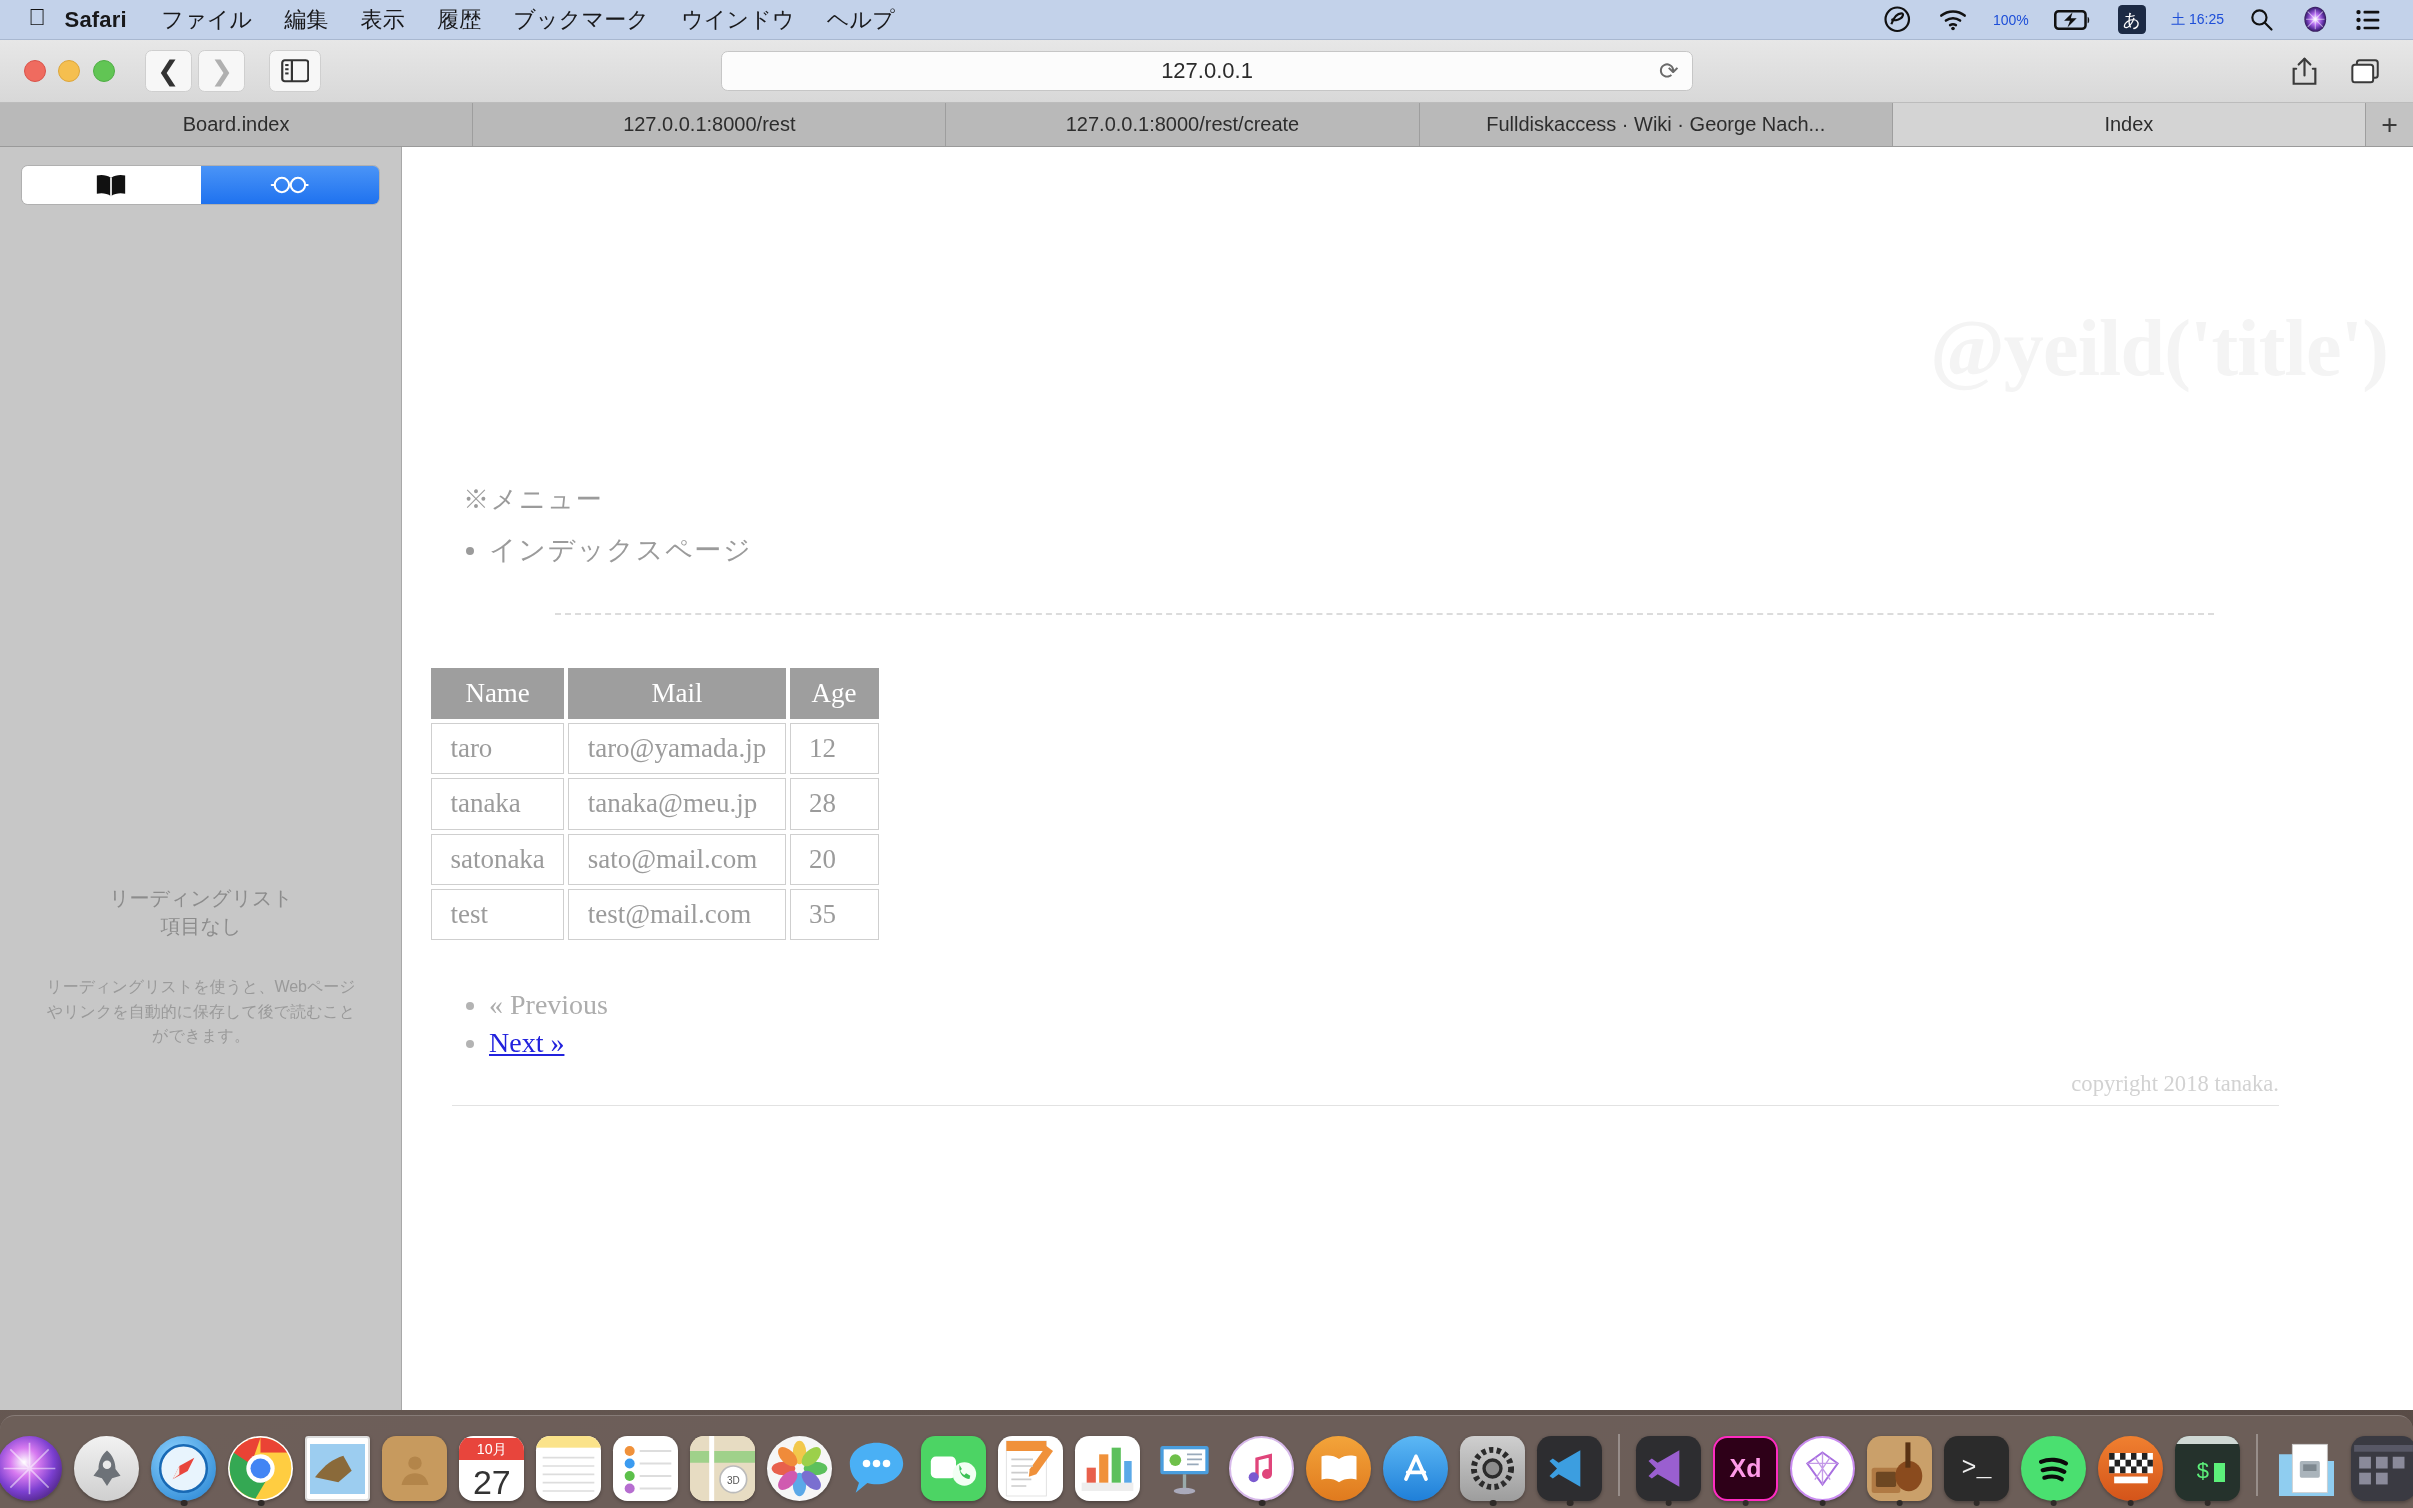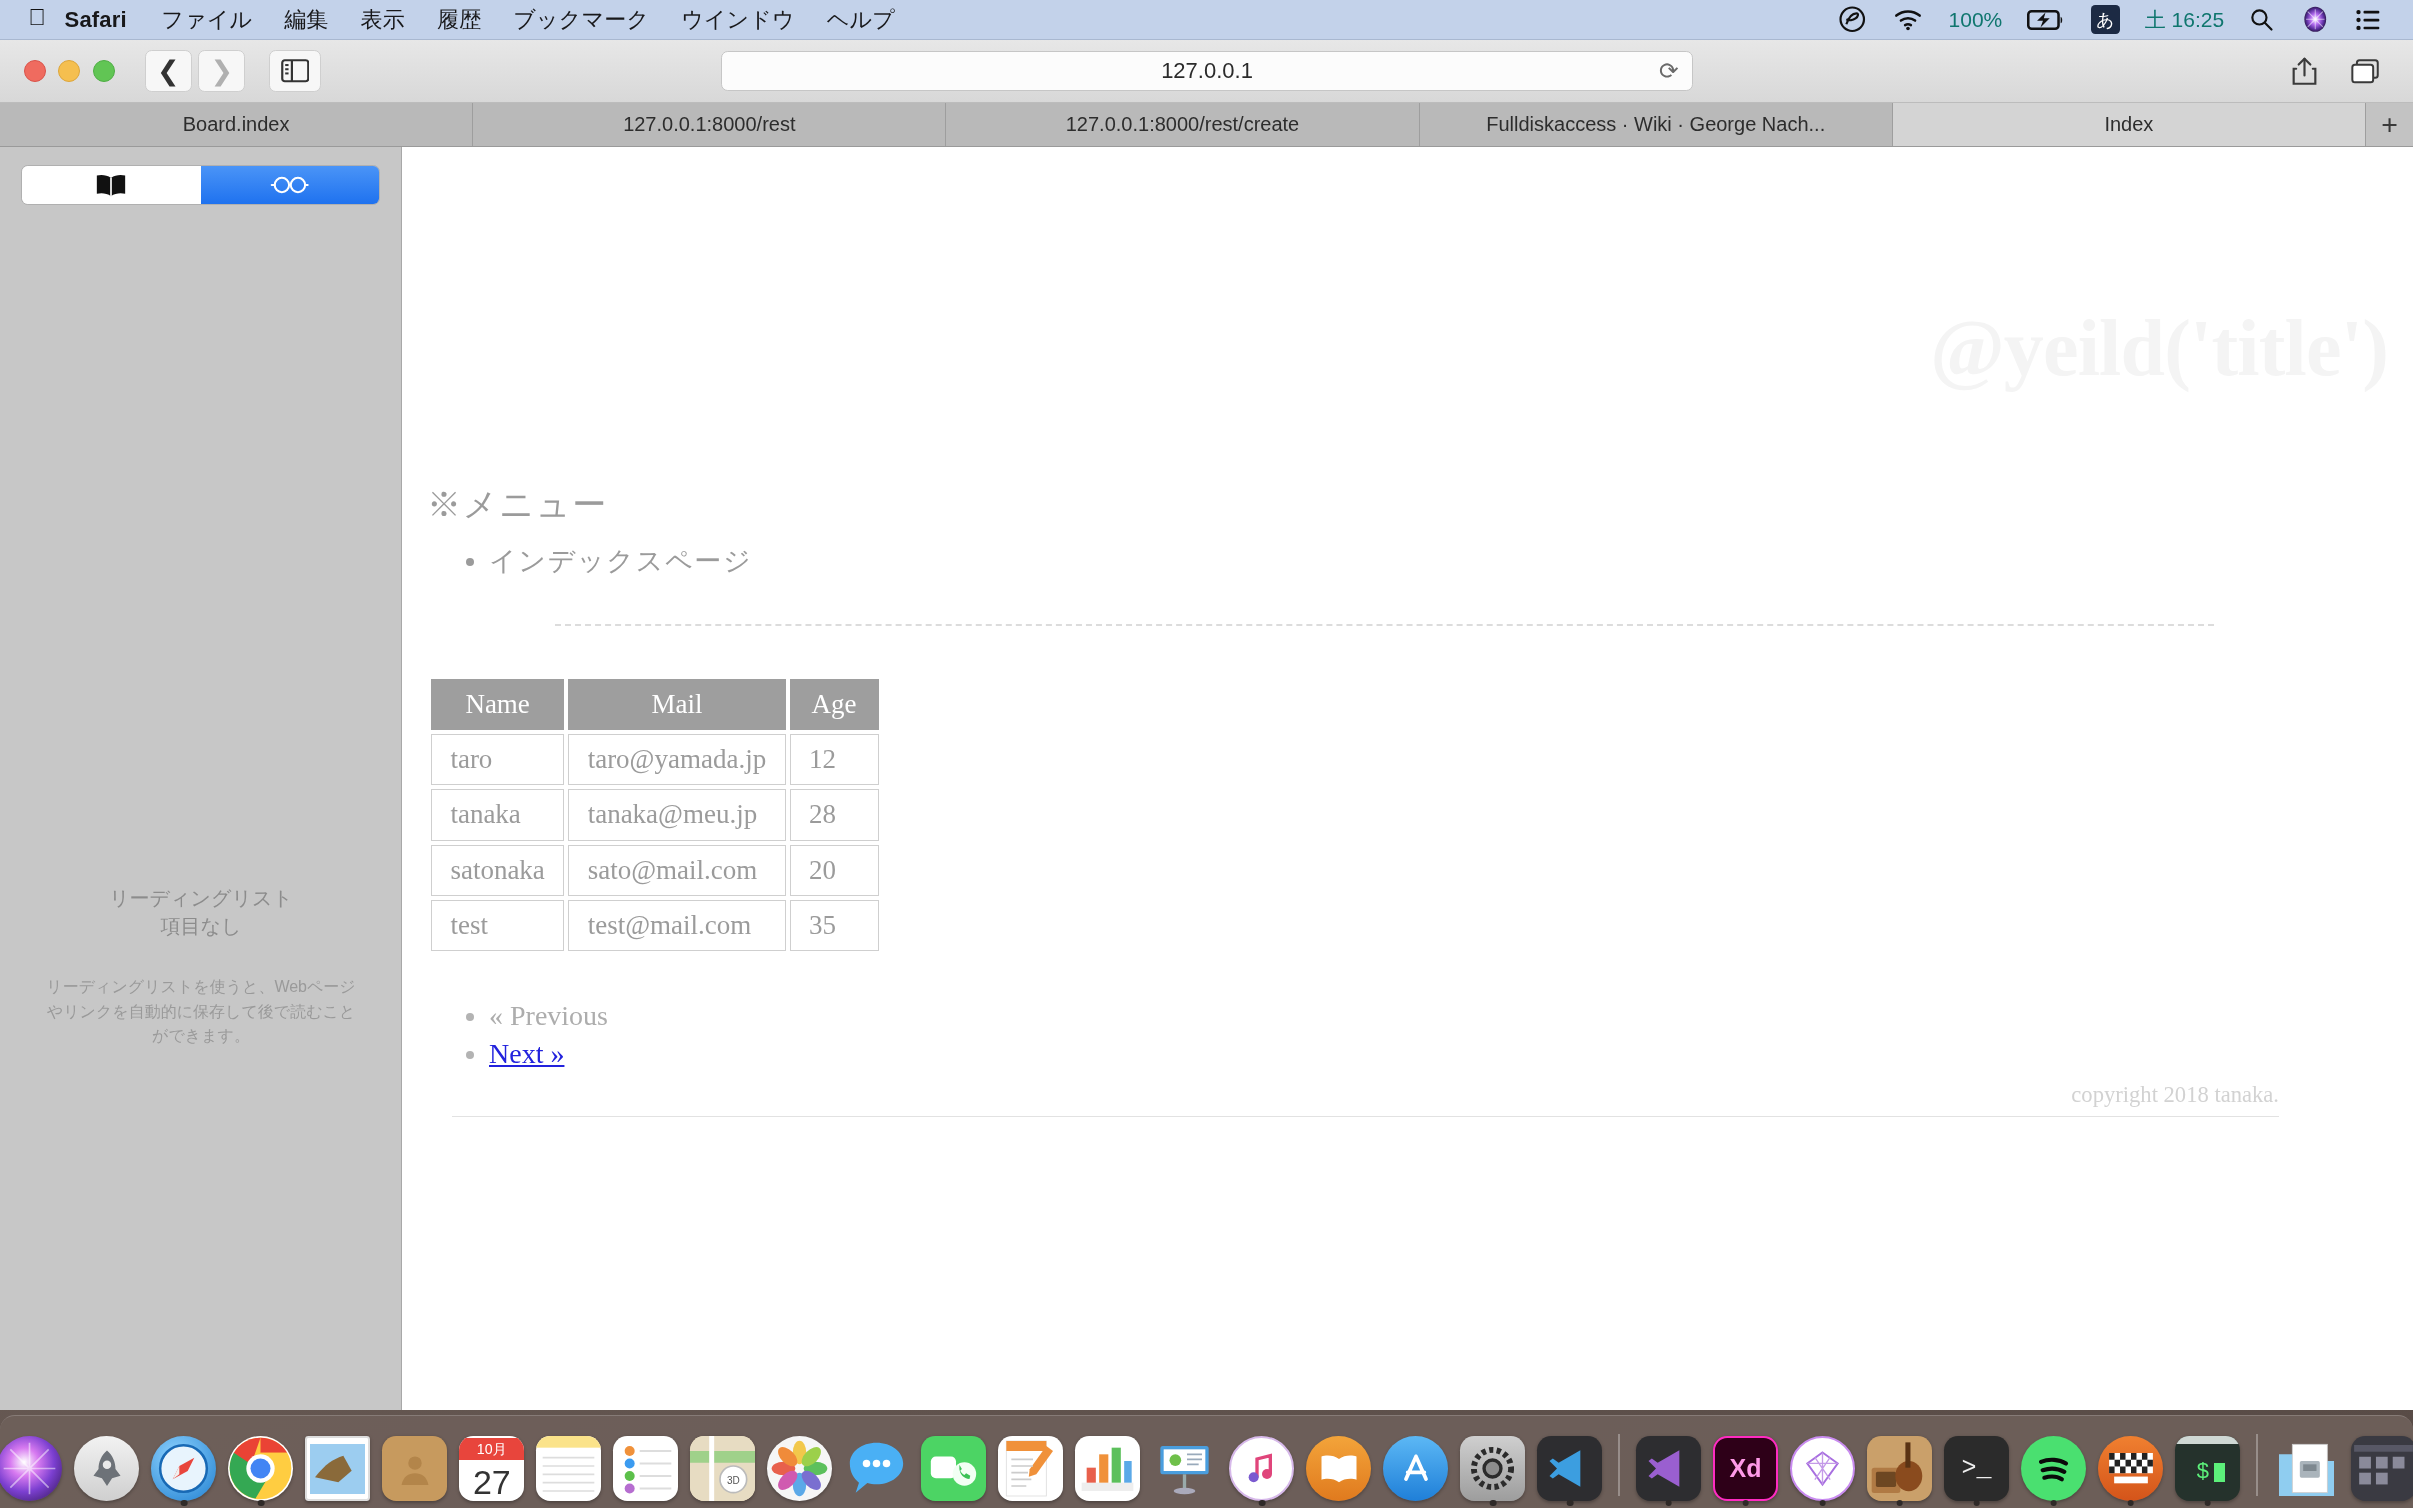--- a/index.html
+++ b/index.html
@@ -26,21 +26,21 @@
   }
   #menubar .mb-left{ display:flex; align-items:center; gap:0; padding-left:28.5px; }
   #menubar .mb-right{ margin-left:auto; display:flex; align-items:center; gap:0; padding-right:18.4px; }
   .apple-logo{ font-size:23.5px; line-height:1; color:#111; padding:0 18.4px 3.4px 0; }
   .menu-item{
     font-size:22px; color:#18181a; padding:0 16px; white-space:nowrap;
     letter-spacing:0.2px;
   }
   .menu-item.app-name{ font-weight:bold; padding-left:0; padding-right:18.4px;}
   .mb-icon{ padding:0 13.4px; display:flex; align-items:center; justify-content:center; }
-  .mb-text{ font-size:21px; color:#0f766e; padding:0 11.7px; white-space:nowrap; }
+  .mb-text{ font-size:14px; color:#1d4ed8; padding:0 11.7px; white-space:nowrap; }
   .ime-badge{
     background:#1c2a44; color:#fff; font-size:17.6px;
     width:28.5px; height:28.5px; border-radius:4.2px;
     display:flex; align-items:center; justify-content:center;
   }
 
   
   #window{
     position:absolute; left:0; top:40px; width:2413px; height:1370px;
     background:#fff;
@@ -124,22 +124,22 @@
   
   #page{ flex:1; background:#fff; position:relative; overflow:hidden; }
   #watermark{
     position:absolute; right:25px; top:156px;
     font-family:"Liberation Serif", serif; font-size:80px; font-weight:bold;
     color:#f4f4f4; white-space:nowrap; letter-spacing:-0.8px;
   }
   #pagebody{ position:absolute; left:25px; top:335px; width:1869px; }
   h2#menu-heading{
     font-family:"Liberation Serif", serif;
-    font-size:34px; font-weight:normal; color:#9b9b9b;
-    letter-spacing:1.7px;
+    font-size:26px; font-weight:normal; color:#9b9b9b;
+    margin-left:36px; letter-spacing:1.7px;
   }
   ul.menu-list{ list-style:disc; margin:13.4px 0 0 62px; color:#b3b3b3; }
   ul.menu-list li{ font-family:"Liberation Serif", serif; font-size:27px; color:#9b9b9b; letter-spacing:1.7px; line-height:1.5;}
   hr.dashed{
     border:0; border-top:2.5px dashed #dcdcdc;
     margin:42px 0 0 128px; width:1659px;
   }
   table#data-table{
     border-collapse:separate; border-spacing:4.2px;
     margin:49px 0 0 0px;

